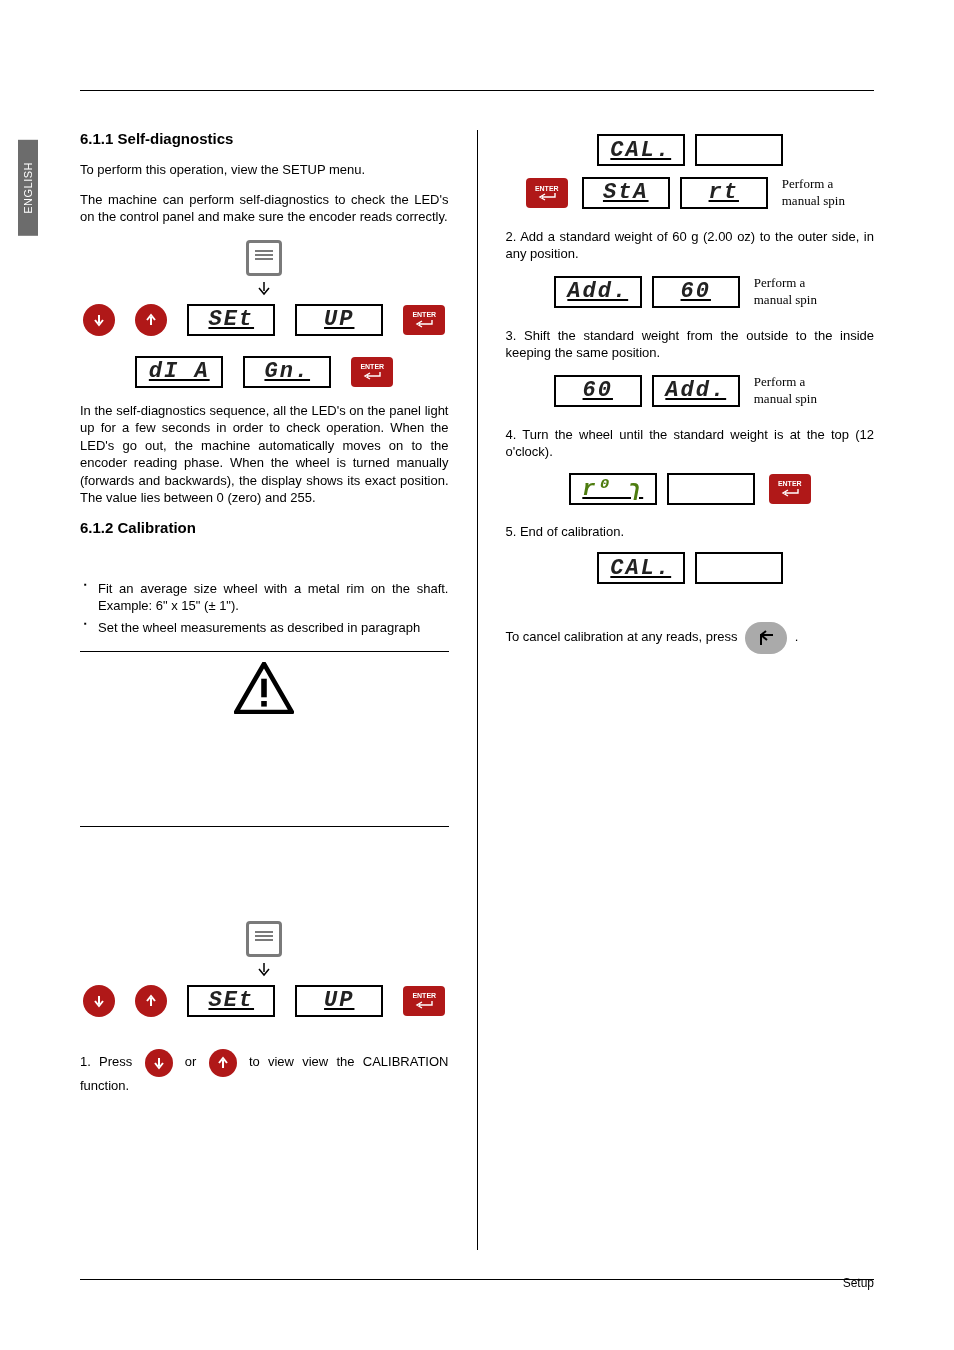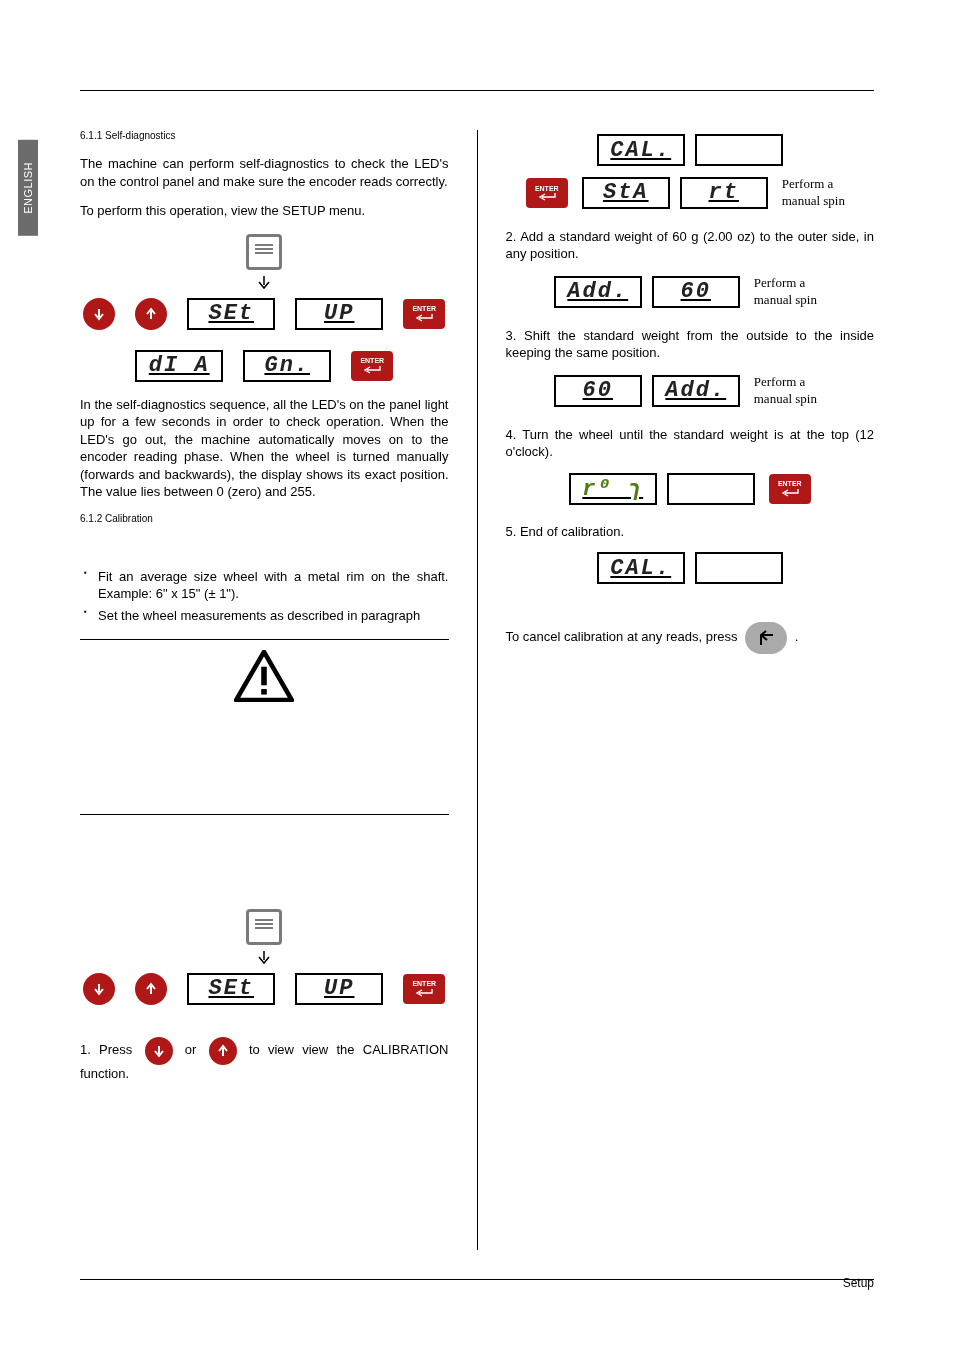--- a/index.html
+++ b/index.html
@@ -54,22 +54,22 @@
     width: 1px;
     background: #000;
     align-self: stretch;
     margin: 0 4px;
   }
   .col {
     flex: 1;
     min-width: 0;
   }
   h3.section-heading {
-    font-size: 10px;
-    font-weight: normal;
+    font-size: 15px;
+    font-weight: bold;
     margin-bottom: 14px;
   }
   p { text-align: justify; margin-bottom: 12px; line-height: 1.35; }
   ul.plain { list-style: none; padding: 0; margin: 0 0 14px 0; }
   ul.plain li { position: relative; padding-left: 18px; margin-bottom: 4px; line-height: 1.35; text-align: justify; }
   ul.plain li::before { content: "▪"; position: absolute; left: 4px; top: 0; font-size: 8px; }
   .li-inline { display: block; margin-bottom: 14px; line-height: 1.35; text-align: justify; }
   .seg {
     font-family: "Courier New", monospace;
     font-size: 22px;
@@ -164,22 +164,22 @@
 <div class="page-rule-top"></div>
 <div class="page-rule-bottom"></div>
 <div class="footer">Setup</div>
 
 <div class="content">
 
   <div class="col">
 
     <h3 class="section-heading">6.1.1   Self-diagnostics</h3>
 
+    <p>To perform this operation, view the SETUP menu.</p>
     <p>The machine can perform self-diagnostics to check the LED's on the control panel and make sure the encoder reads correctly.</p>
-    <p>To perform this operation, view the SETUP menu.</p>
 
     <div class="row-center">
       <div class="downarrow-block">
         <span class="note-icon"></span>
         <svg width="14" height="14">
             <path d="M7 0 V9 M2 6 L7 12 L12 6" stroke="#000" stroke-width="1.5" fill="none"></path>
           </svg>
       </div>
       <div class="row-flex">
         <span class="btn-circle">

